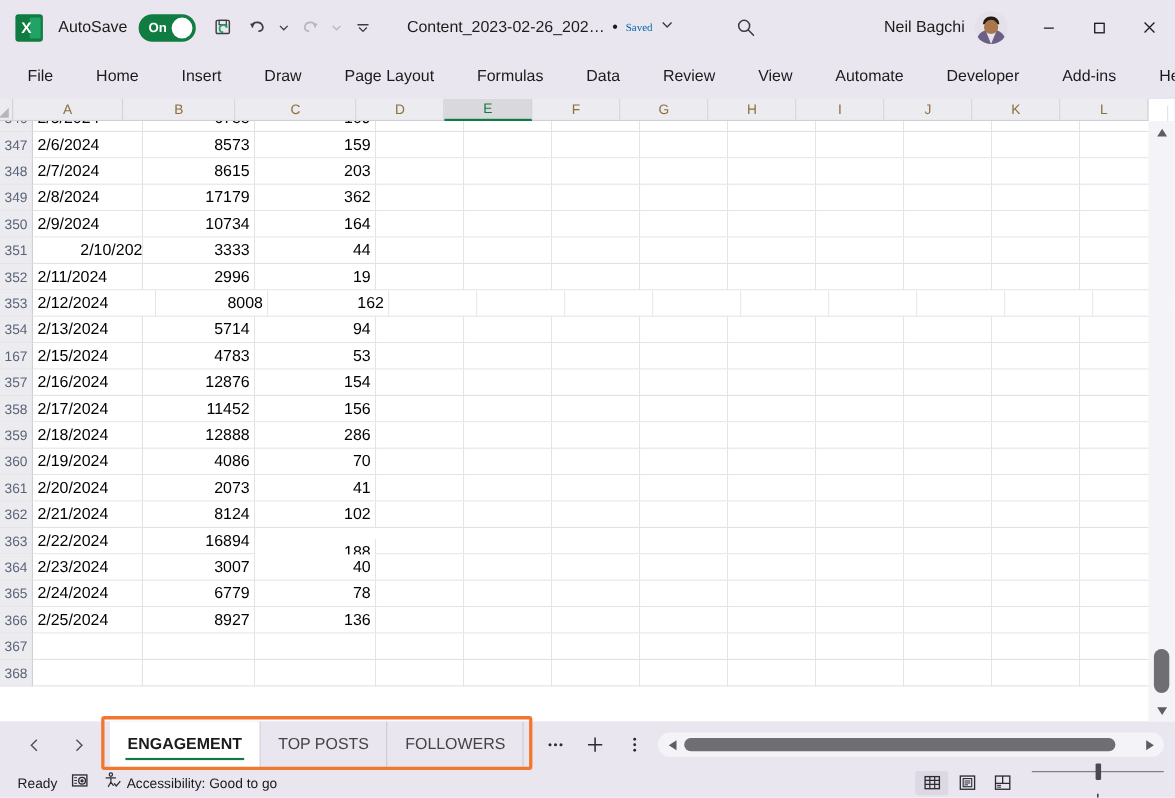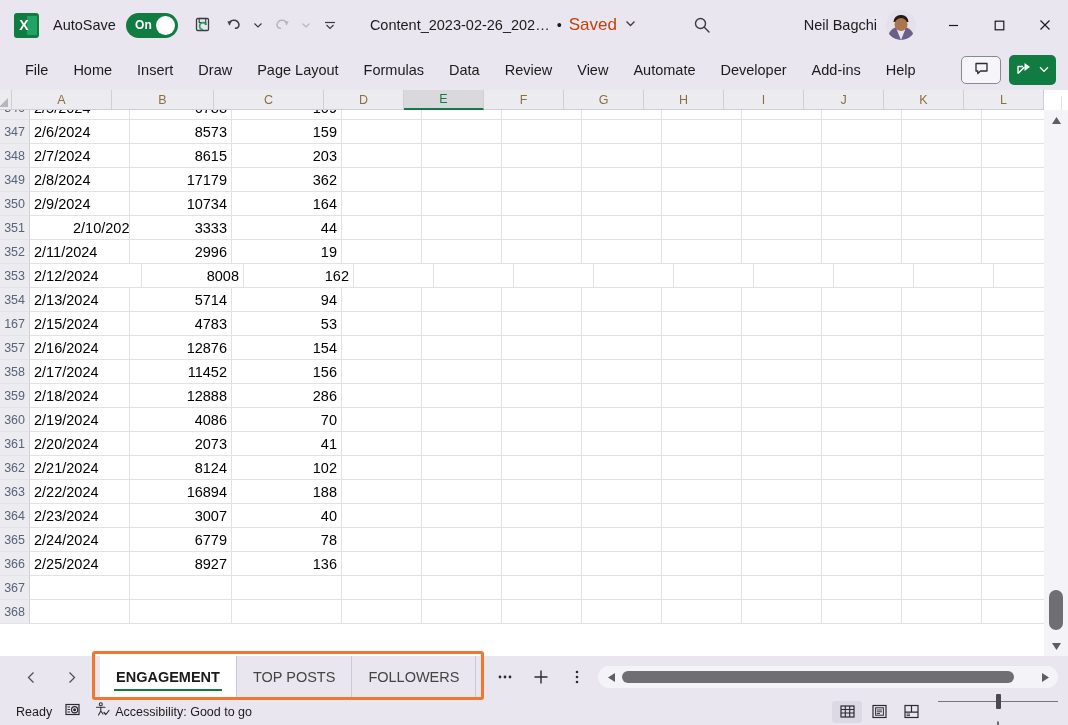--- a/index.html
+++ b/index.html
@@ -52,39 +52,39 @@
     width: 28px; height: 28px; display: flex; align-items: center; justify-content: center;
     border-radius: 4px; cursor: pointer;
   }
   .qbtn.small { width: 16px; }
   .qbtn svg { display: block; }
   .doctitle-wrap {
     display: flex; align-items: center; margin-left: 26px; gap: 7px; cursor: pointer;
   }
   .doctitle { font-size: 14.5px; color: #1b1b1b; white-space: nowrap; }
   .savedot { font-size: 14.5px; color: #1b1b1b; }
-  .savedtext { font-size: 17px; color: #c2410c; }
+  .savedtext { font-size: 10px; color: #0369a1; font-family: Liberation Serif, serif; }
   .searchbtn { margin-left: 50px; width: 30px; height: 30px; display:flex; align-items:center; justify-content:center; cursor: pointer;}
   .tb-right { margin-left: auto; display: flex; align-items: center; height: 100%; }
   .username { font-size: 14.5px; color: #1b1b1b; margin-right: 9px; white-space: nowrap; }
   .avatar {
     width: 30px; height: 30px; border-radius: 50%; overflow: hidden; position: relative;
     background: #e4e1ea; flex: none; cursor: pointer;
   }
   .avatar .face { position:absolute; left:50%; top:8px; transform:translateX(-50%); width:13px; height:13px; border-radius:50%; background:#a9764e; }
   .avatar .hair { position:absolute; left:50%; top:5px; transform:translateX(-50%); width:15px; height:7px; border-radius:7px 7px 0 0; background:#241a14; }
   .avatar .body { position:absolute; left:50%; bottom:0; transform:translateX(-50%); width:26px; height:13px; border-radius:11px 11px 0 0; background:#6b5f86; }
   .avatar .shirt { position:absolute; left:50%; bottom:0; transform:translateX(-50%); width:9px; height:11px; background:#e8e3ef; clip-path: polygon(50% 100%, 0 0, 100% 0); }
   .wincontrols { display: flex; height: 100%; margin-left: 14px; }
   .wc { width: 46px; height: 50px; display: flex; align-items: center; justify-content: center; cursor: pointer; }
 
   
   .ribbon {
     height: 40px; min-height: 40px; background: #e9e6f0;
-    display: flex; align-items: center; padding-left: 14px; gap: 3px;
+    display: flex; align-items: center; padding-left: 14px; gap: 17px;
     position: relative;
   }
   .rtab {
     font-size: 14.5px; color: #1b1b1b; padding: 5px 11px; border-radius: 4px;
     cursor: pointer; white-space: nowrap;
   }
   .ribbon-right { margin-left: auto; display: flex; align-items: center; gap: 8px; padding-right: 12px; }
   .commentsbtn {
     width: 40px; height: 28px; border: 1px solid #8a8891; border-radius: 5px;
     background: #f6f5f9; display: flex; align-items: center; justify-content: center; cursor: pointer;
@@ -599,21 +599,21 @@
           <div class="cell num" style="width: 80px;"></div>
           <div class="cell num" style="width: 80px;"></div>
           <div class="cell num" style="width: 80px;"></div>
           <div class="cell num" style="width: 80px;"></div>
           <div class="cell num" style="width: 80px;"></div>
         </div>
         <div class="grid-row">
           <div class="rowhead">363</div>
           <div class="cell txt" style="width: 100px;">2/22/2024</div>
           <div class="cell num" style="width: 102px;">16894</div>
-          <div class="cell num" style="width: 110px;">188</div>
+          <div class="cell num" style="width: 110px; margin-top: 10px;">188</div>
           <div class="cell num" style="width: 80px;"></div>
           <div class="cell num" style="width: 80px;"></div>
           <div class="cell num" style="width: 80px;"></div>
           <div class="cell num" style="width: 80px;"></div>
           <div class="cell num" style="width: 80px;"></div>
           <div class="cell num" style="width: 80px;"></div>
           <div class="cell num" style="width: 80px;"></div>
           <div class="cell num" style="width: 80px;"></div>
           <div class="cell num" style="width: 80px;"></div>
         </div>

